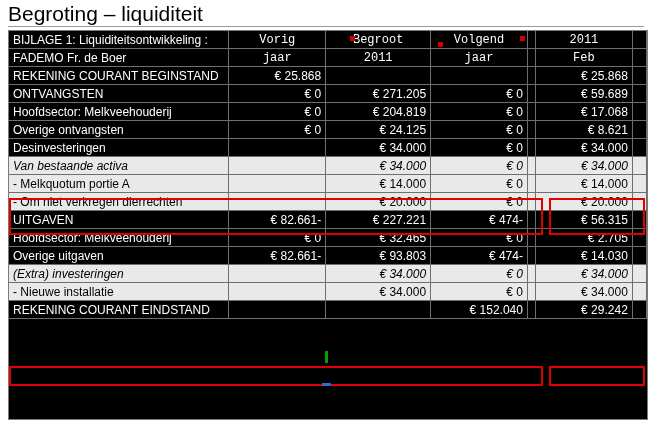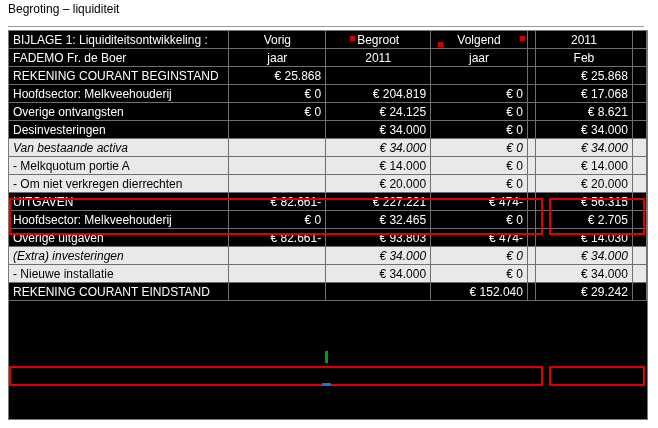--- a/index.html
+++ b/index.html
@@ -19,21 +19,21 @@
     height: 428px;
     background: #ffffff;
     box-sizing: border-box;
   }
   .title-bar {
     position: absolute;
     left: 8px;
     top: 2px;
     width: 630px;
     height: 24px;
-    font-size: 12px;
+    font-size: 21px;
     color: #000000;
     font-family: "Liberation Sans", sans-serif;
   }
   .title-rule {
     position: absolute;
     left: 8px;
     top: 26px;
     width: 636px;
     height: 1px;
     background: #9a9a9a;
@@ -59,21 +59,21 @@
     height: 17px;
     padding: 0 4px;
     border-bottom: 1px solid #6f6f6f;
     border-right: 1px solid #6f6f6f;
     overflow: hidden;
     white-space: nowrap;
     vertical-align: middle;
   }
   td.label   { text-align: left; }
   td.num     { text-align: right; }
-  td.ctr     { text-align: center; }
+  td.ctr     { text-align: center; font-family: Liberation Mono, monospace; }
   .row-dark td   { background: #000000; color: #ffffff; }
   .row-light td  { background: #e9e9e9; color: #000000; }
   .italic { font-style: italic; }
   .col-a { width: 218px; }
   .col-b { width: 96px; }
   .col-c { width: 104px; }
   .col-d { width: 96px; }
   .col-e { width: 8px; border-right: none !important; }
   .col-f { width: 96px; }
   .col-g { width: 14px; }
@@ -144,20 +144,29 @@
           <tr class="row-dark">
             <td class="label">REKENING COURANT BEGINSTAND</td>
             <td class="num">€ 25.868</td>
             <td class="num"></td>
             <td class="num"></td>
             <td class="label"></td>
             <td class="num">€ 25.868</td>
             <td class="label"></td>
           </tr>
           <tr class="row-dark">
+            <td class="label">ONTVANGSTEN</td>
+            <td class="num">€ 0</td>
+            <td class="num">€ 271.205</td>
+            <td class="num">€ 0</td>
+            <td class="label"></td>
+            <td class="num">€ 59.689</td>
+            <td class="label"></td>
+          </tr>
+          <tr class="row-dark">
             <td class="label">Hoofdsector: Melkveehouderij</td>
             <td class="num">€ 0</td>
             <td class="num">€ 204.819</td>
             <td class="num">€ 0</td>
             <td class="label"></td>
             <td class="num">€ 17.068</td>
             <td class="label"></td>
           </tr>
           <tr class="row-dark">
             <td class="label">Overige ontvangsten</td>

